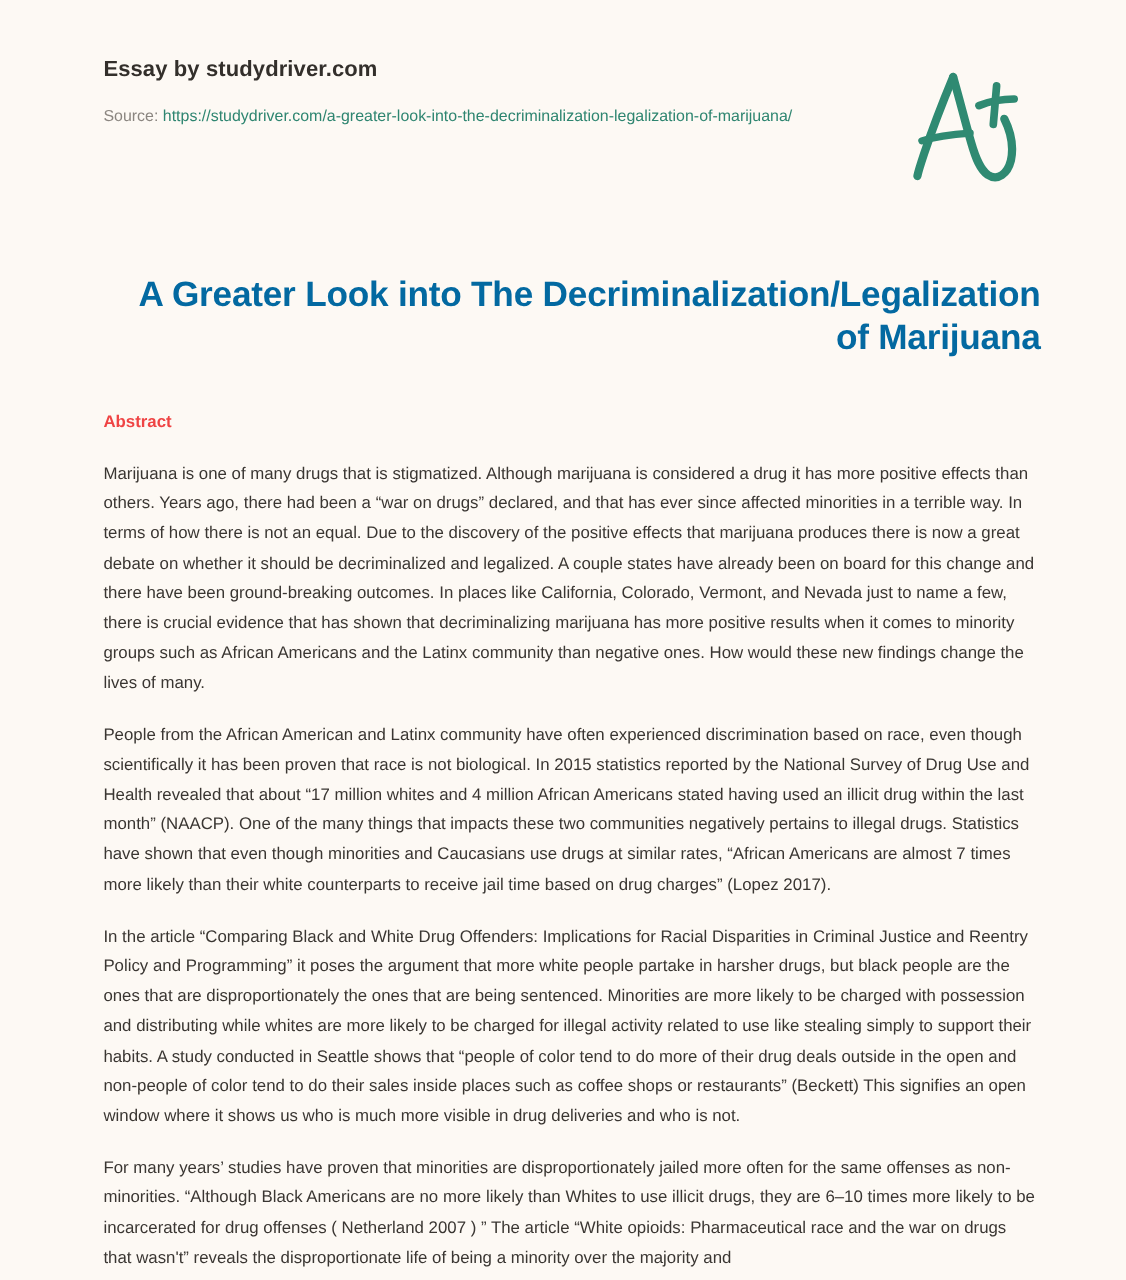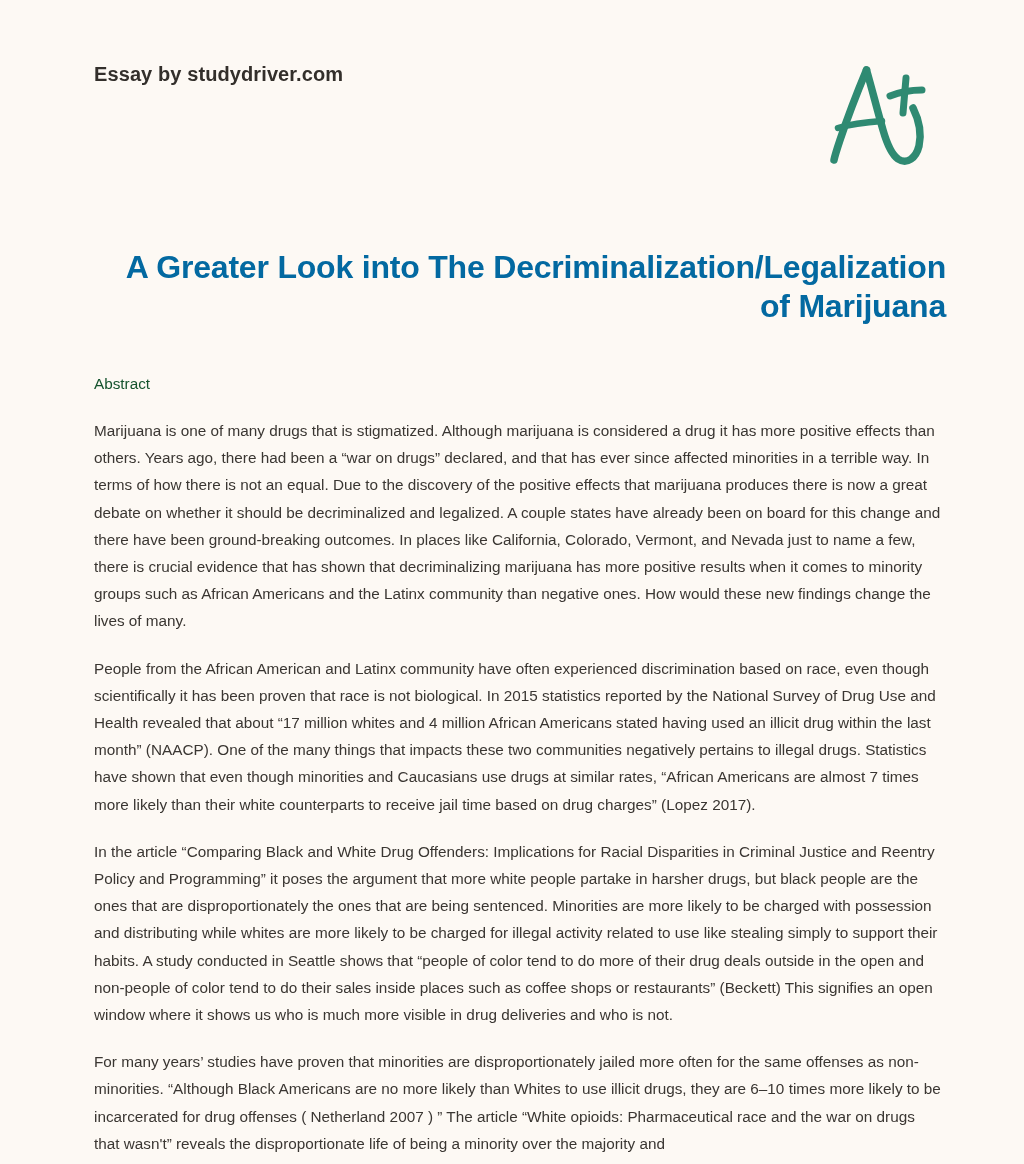--- a/index.html
+++ b/index.html
@@ -19,21 +19,21 @@
     position: relative;
     width: 1024px;
     height: 1164px;
     background: #fdf9f4;
   }
 
   
   .header {
     position: absolute;
     left: 94px;
-    top: 60px;
+    top: 49px;
     width: 836px;
   }
   .brand-line {
     font-size: 20px;
     font-weight: bold;
     color: #332f2b;
     letter-spacing: 0.1px;
     line-height: 28px;
     margin: 0;
   }
@@ -80,42 +80,46 @@
     font-size: 32px;
     font-weight: bold;
     line-height: 39px;
     color: #0369a1;
     letter-spacing: -0.2px;
     text-align: right;
   }
   .section-head {
     margin: 44px 0 0 0;
     font-size: 15.3px;
-    font-weight: normal;
+    font-weight: bold;
     line-height: 27px;
-    color: #14532d;
+    color: #ef4444;
   }
   .para {
     margin: 20px 3px 0 0;
     font-size: 15.3px;
     line-height: 27.2px;
     color: #3a3632;
     text-align: left;
   }
   .para:first-of-type {
     margin-top: 20px;
   }
 </style>
 </head>
 <body>
 
 <div class="page">
 
   <div class="header">
     <div class="brand-line">Essay by studydriver.com</div>
+    <div class="source-line">
+      <span class="source-label">Source:</span>
+      <a class="source-url" href="#">https://studydriver.com/a-greater-look-into-the-decriminalization-legalization-of-marijuana/</a>
+    </div>
   </div>
 
   <div class="logo">
     <svg viewBox="0 0 122 115" xmlns="http://www.w3.org/2000/svg" aria-hidden="true">
       <g fill="none" stroke="#2f8a72" stroke-linecap="round" stroke-linejoin="round">
 
         <path d="M48.5 12 C 41 30, 30 58, 22 82 C 19 91, 17 97, 16 102" stroke-width="7.5"></path>
 
         <path d="M48.5 12 C 54 31, 60 55, 65 72 C 69 86, 73 96, 80 101
                  C 89 107, 98 100, 101 88 C 104 74, 100 60, 95 50" stroke-width="7.5"></path>

